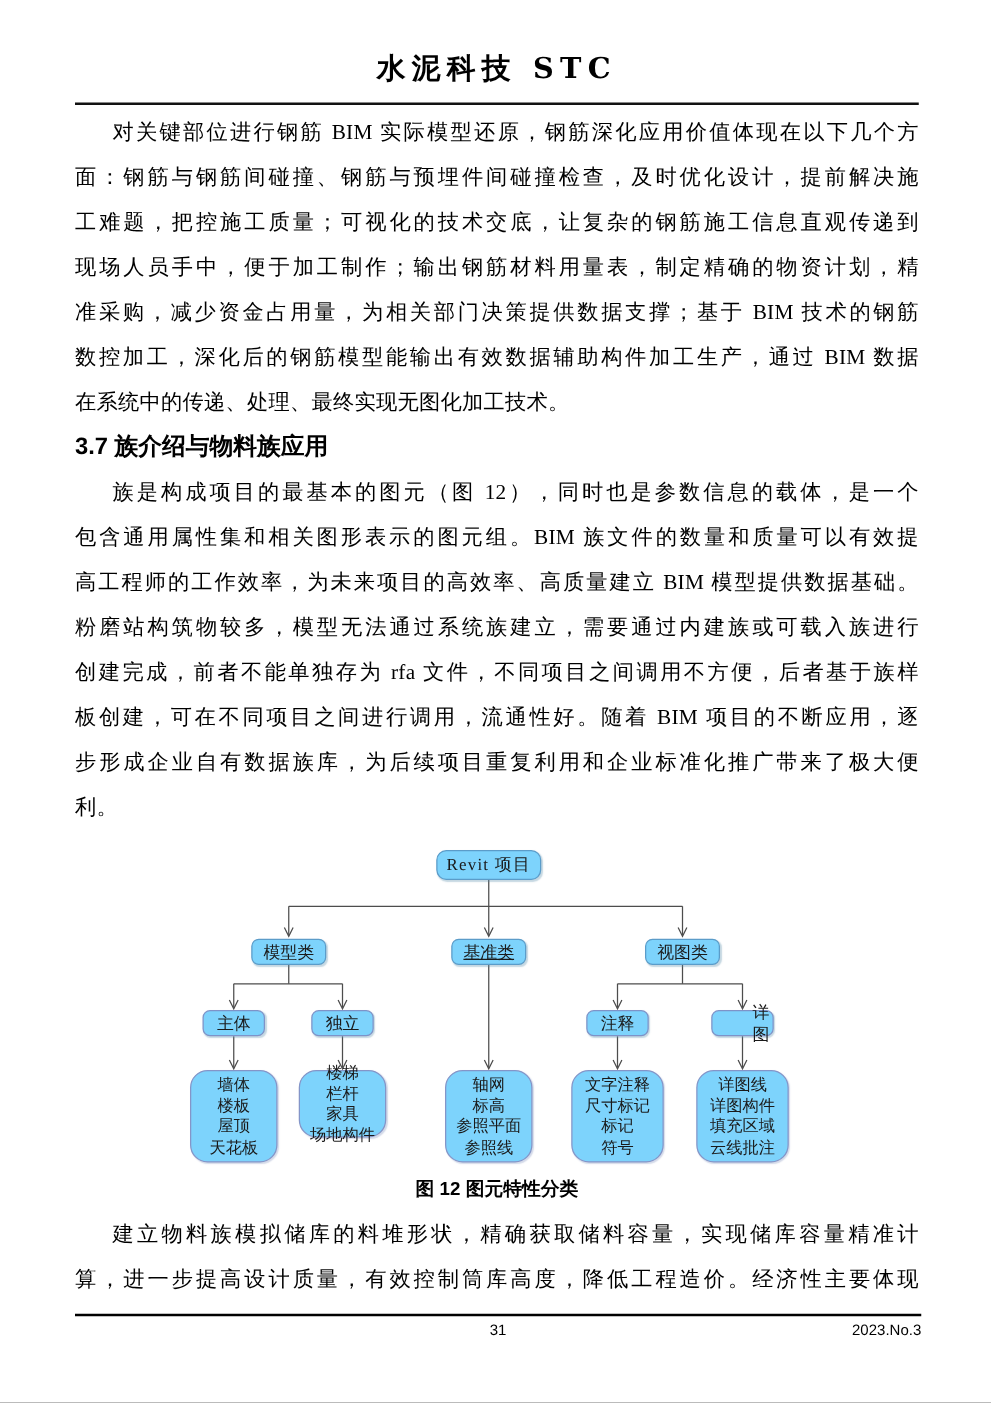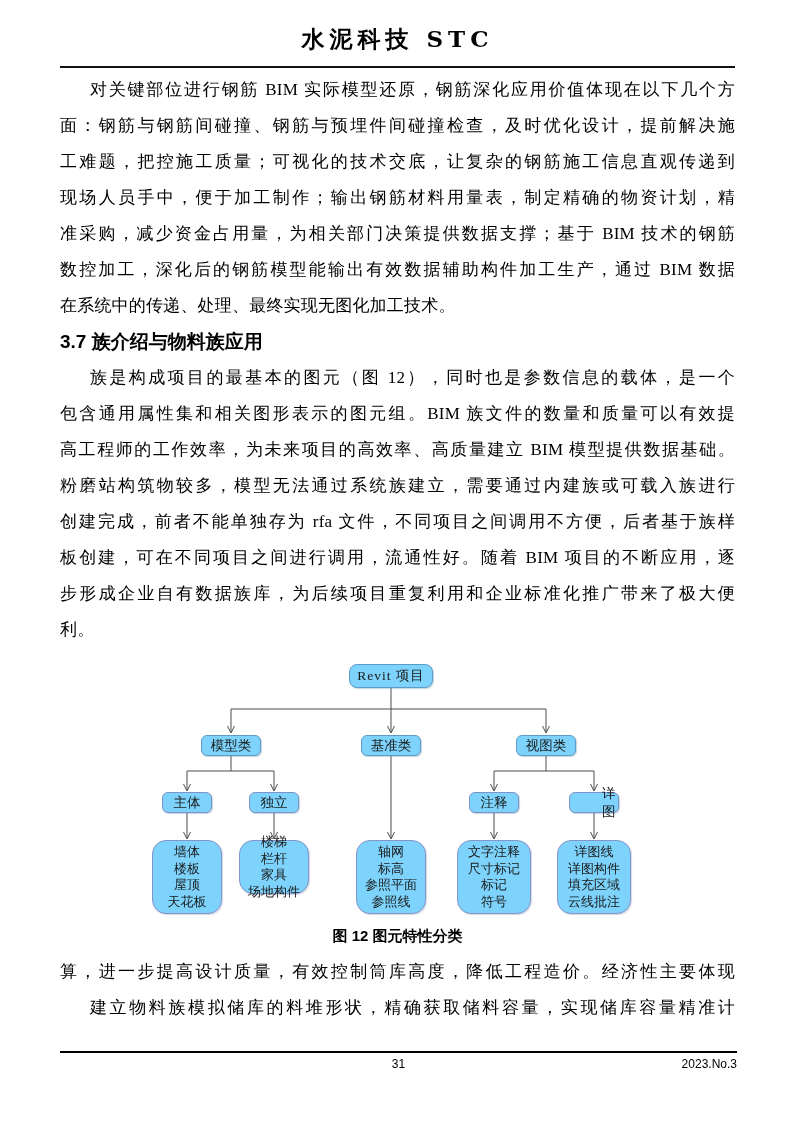--- a/index.html
+++ b/index.html
@@ -4,21 +4,21 @@
 <style>
   html,body { margin:0; padding:0; background:#888; }
   .page {
     position:relative; width:793px; height:1122px; margin:0 auto;
     background:#ffffff; overflow:hidden;
     font-family:"Liberation Serif","DejaVu Serif",serif; color:#000;
   }
   .content { position:absolute; left:60px; top:0; width:675px; }
 
   .journal-title {
-    margin-top:24px; height:30px; line-height:30px; text-align:center;
+    margin-top:40px; height:30px; line-height:30px; text-align:center;
     font-size:23px; font-weight:600; letter-spacing:5px;
     font-family:"DejaVu Serif","Liberation Serif",serif;
   }
   .header-rule { margin-top:12px; border-top:2px solid #111; }
 
   .bodyline {
     height:36px; line-height:36px; font-size:17px; overflow:hidden;
     letter-spacing:0.2px;
   }
   .j { text-align:justify; text-align-last:justify; }
@@ -136,21 +136,21 @@
           <path d="M434 157 V182"></path>
             <path d="M430.5 176 L434 183 L437.5 176"></path>
           <path d="M534 157 V182"></path>
             <path d="M530.5 176 L534 183 L537.5 176"></path>
         </g>
       </svg>
 
       <div class="node root" style="left:289px; top:8px; width:84px; height:24px;">Revit 项目</div>
 
       <div class="node" style="left:141px; top:79px; width:60px; height:21px;">模型类</div>
-      <div class="node" style="left:301px; top:79px; width:60px; height:21px;">基准类</div>
+      <div class="node" style="left:301px; top:79px; width:60px; height:21px;text-decoration:underline;">基准类</div>
       <div class="node" style="left:456px; top:79px; width:60px; height:21px;">视图类</div>
 
       <div class="node lv3" style="left:102px; top:136px; width:50px; height:21px;text-align:right;">主体</div>
       <div class="node lv3" style="left:189px; top:136px; width:50px; height:21px;">独立</div>
       <div class="node lv3" style="left:409px; top:136px; width:50px; height:21px;">注释</div>
       <div class="node lv3" style="left:509px; top:136px; width:50px; height:21px;padding-left:32px;">详图</div>
 
       <div class="leaf" style="left:92px; top:184px; width:70px; height:74px;">
         <div>墙体</div>
         <div>楼板</div>
@@ -179,22 +179,22 @@
         <div>详图线</div>
         <div>详图构件</div>
         <div>填充区域</div>
         <div>云线批注</div>
       </div>
     </div>
 
     <div class="caption">图 12 图元特性分类</div>
 
     <div class="para3">
+      <div class="bodyline j indent">建立物料族模拟储库的料堆形状，精确获取储料容量，实现储库容量精准计</div>
       <div class="bodyline j">算，进一步提高设计质量，有效控制筒库高度，降低工程造价。经济性主要体现</div>
-      <div class="bodyline j indent">建立物料族模拟储库的料堆形状，精确获取储料容量，实现储库容量精准计</div>
     </div>
 
   </div>
 
   <div class="footer">
     <div class="footer-rule"></div>
     <div class="footer-row">
       <span class="footer-page">31</span>
       <span class="footer-issue">2023.No.3</span>
     </div>

